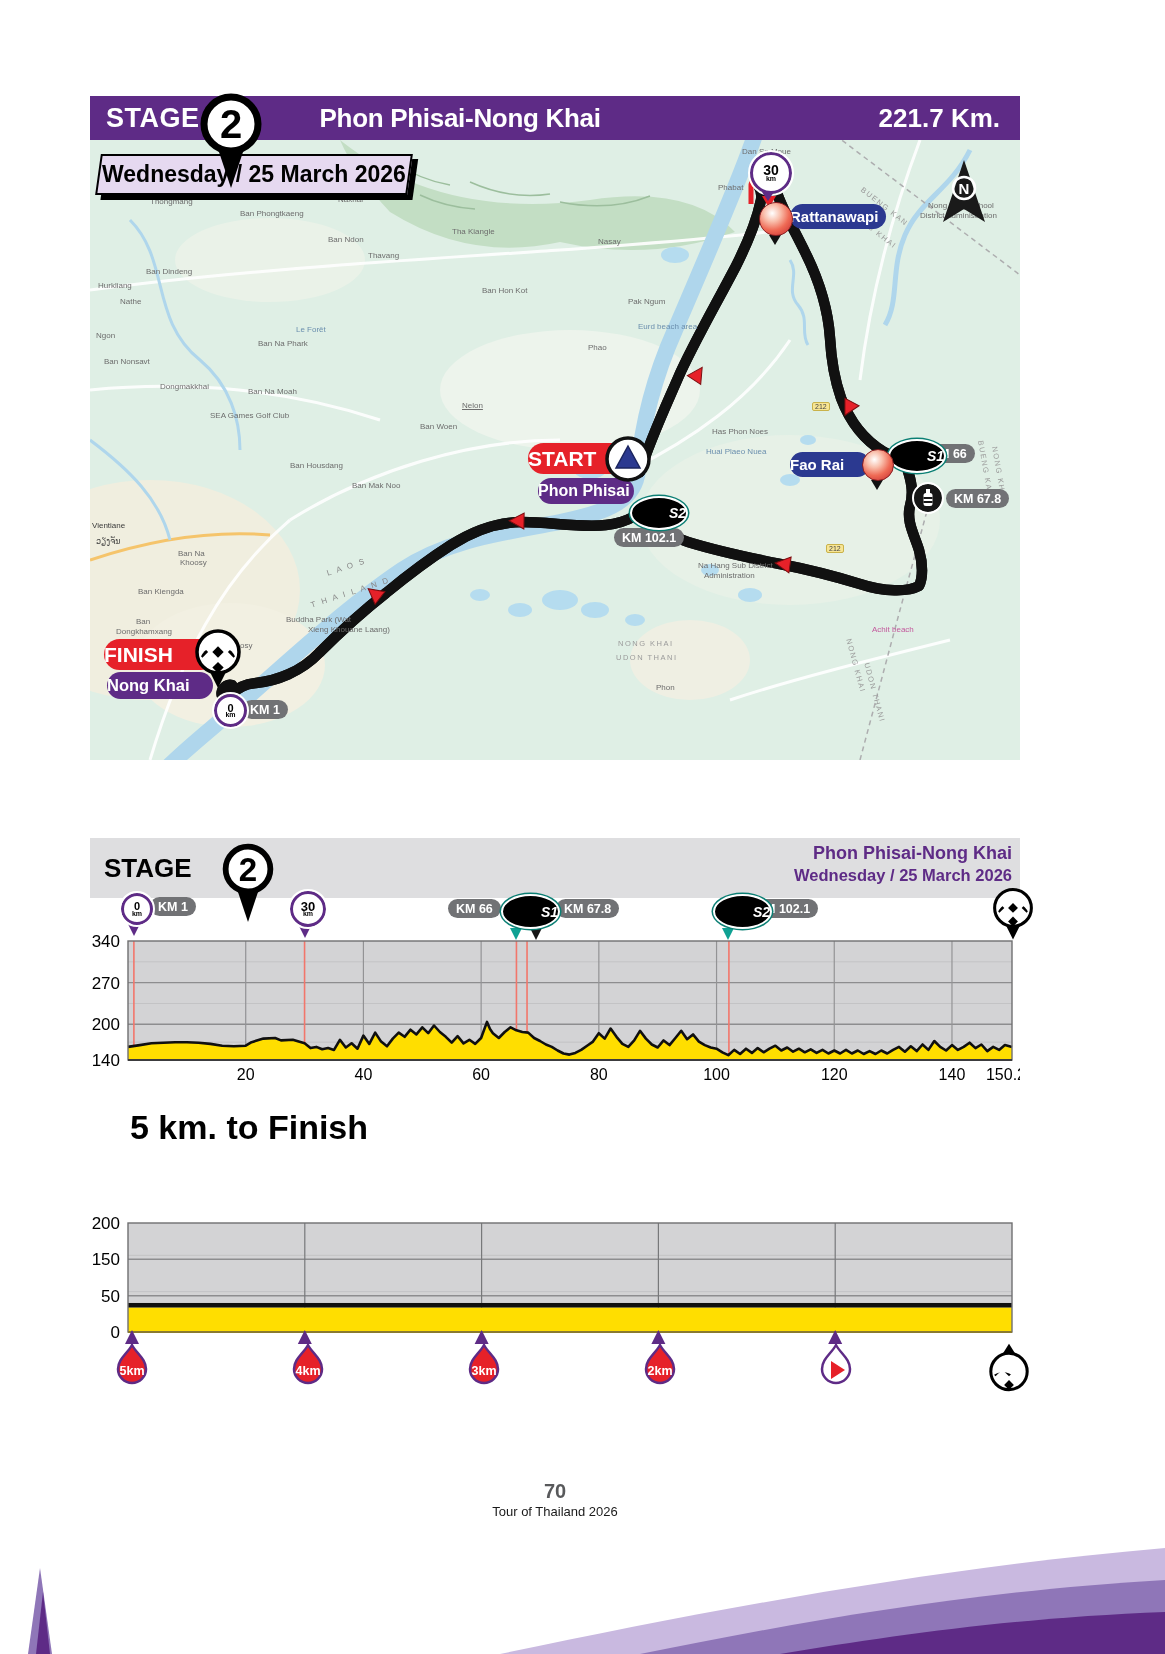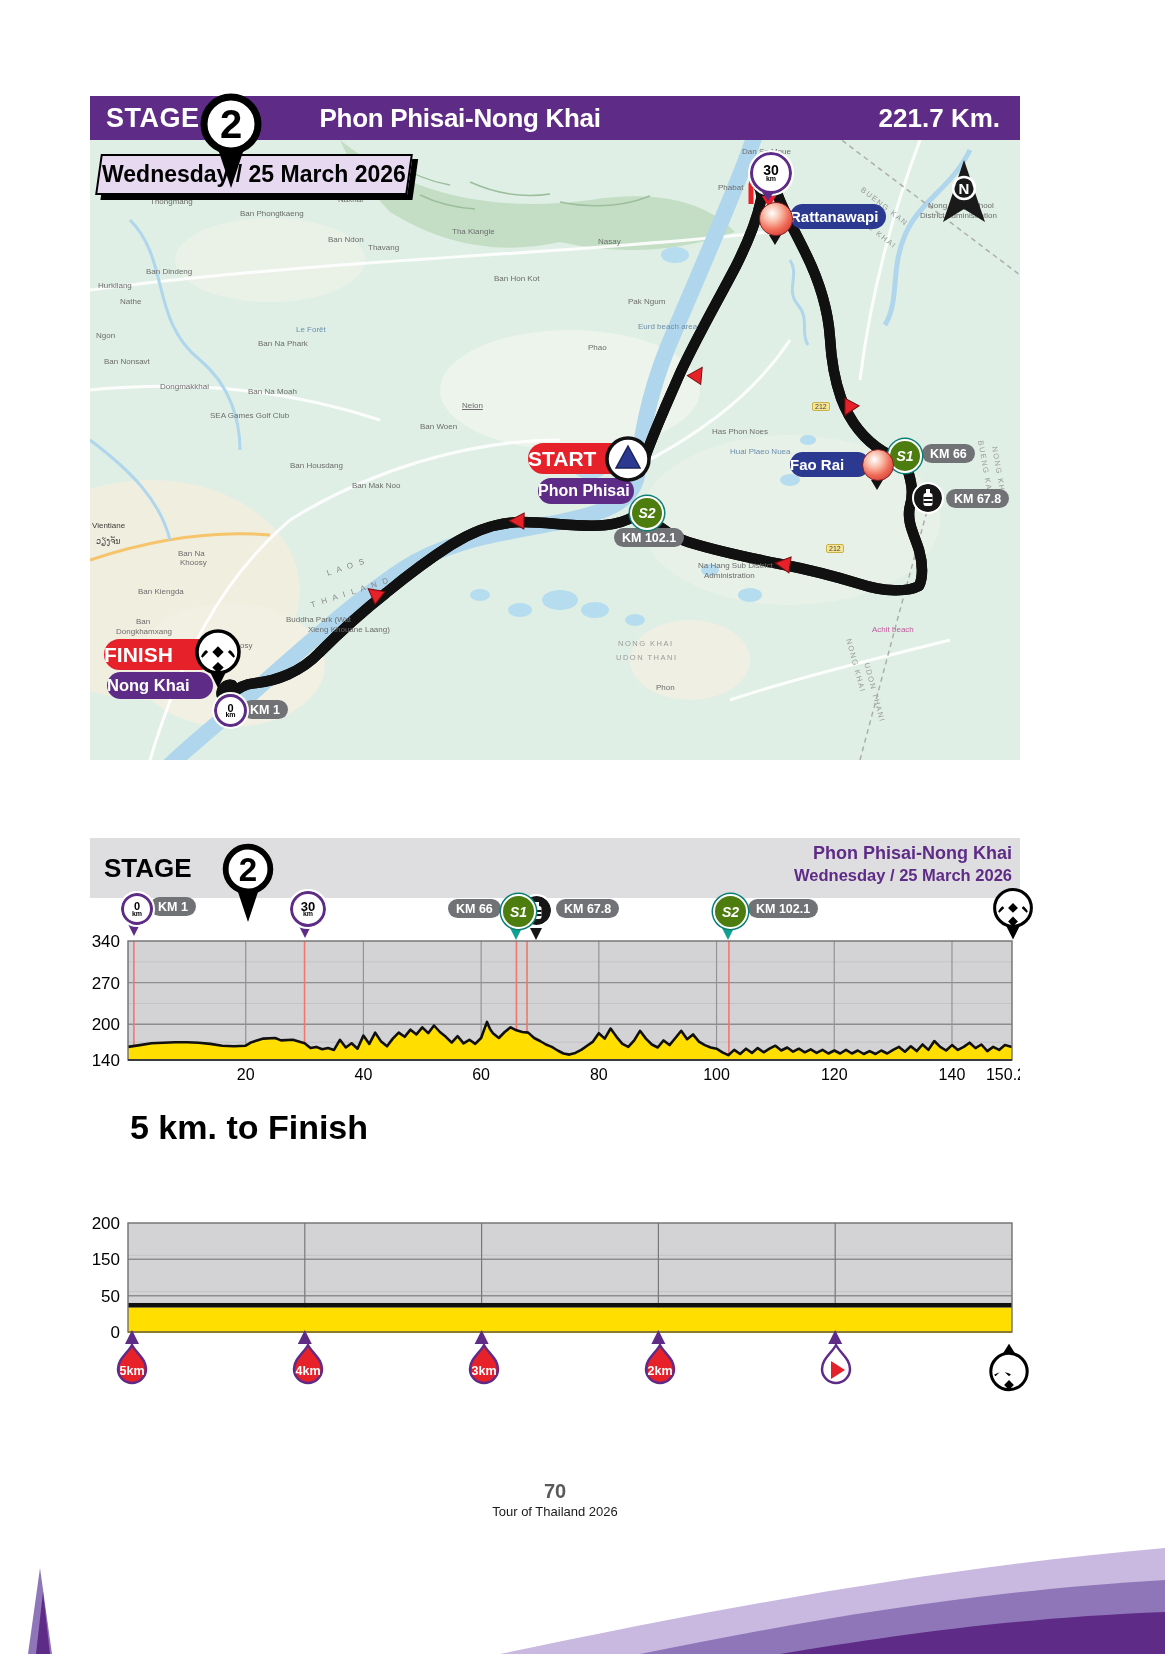--- a/index.html
+++ b/index.html
@@ -27,23 +27,23 @@
   .ml.p{color:#c3589c;}
   .ml.border{color:#8a8a8a;letter-spacing:2px;font-size:8px;}
   .ml.road{background:#F7E594;border:1px solid #c9b24a;border-radius:2px;padding:0 2px;font-size:7px;color:#444;}
   
   .pill{position:absolute;display:flex;align-items:center;justify-content:flex-start;font-weight:bold;
         color:#fff;white-space:nowrap;}
   .pill.red{background:#E62129;border-radius:17px;}
   .pill.purple{background:#5E2B86;border-radius:14px;}
   .pill.blue{background:#2B3990;border-radius:13px;}
   .pill.gray{background:#717275;border-radius:10px;font-size:12.5px;height:19px;padding:0 8px;}
-  .scircle{position:absolute;background:#4d7c0f;color:#fff;border-radius:50%;font-style:italic;
-           font-weight:bold;display:flex;align-items:center;justify-content:center;
-           border:2px solid #fff;box-shadow:0 0 0 1.5px #0b7f74;}
+  .scircle{position:absolute;background:#000000;color:#fff;border-radius:50%;font-style:italic;
+           font-weight:bold;display:flex;align-items:center;justify-content:flex-end;
+           border:2px solid #fff;box-shadow:0 0 0 1.5px #0b7f74;padding-left:24px;}
   .kmcircle{position:absolute;background:#fff;border:3px solid #5E2B86;border-radius:50%;
             display:flex;flex-direction:column;align-items:center;justify-content:center;
             font-weight:bold;color:#000;line-height:.75;outline:2px solid #fff;}
   .kmcircle .u{font-size:7px;}
   .sphere{position:absolute;border-radius:50%;border:1px solid #8a1e22;
           background:radial-gradient(circle at 38% 32%,#ffffff 0%,#f9c0ad 28%,#ef6a55 58%,#c1272d 100%);}
   .tail{position:absolute;width:0;height:0;border-left:6px solid transparent;border-right:6px solid transparent;}
   .feedc{position:absolute;background:#161616;border-radius:50%;display:flex;align-items:center;justify-content:center;outline:2px solid #fff;}
   
   .profbar{left:90px;top:838px;width:930px;height:60px;background:#DEDEE0;display:flex;align-items:center;}
@@ -140,42 +140,42 @@
       <polygon points="672,56 686,56 679,68" fill="#E62129"></polygon>
     </svg>
 
     <div id="map-labels" class="abs" style="left:0;top:0;width:930px;height:620px">
         <span class="ml " style="left: 652px; top: 8px;">Dan Sa Moue</span>
         <span class="ml " style="left: 628px; top: 44px;">Phabat</span>
         <span class="ml " style="left: 60px; top: 58px;">Thongmang</span>
         <span class="ml " style="left: 150px; top: 70px;">Ban Phongtkaeng</span>
         <span class="ml " style="left: 248px; top: 56px;">Naxhai</span>
         <span class="ml " style="left: 238px; top: 96px;">Ban Ndon</span>
-        <span class="ml " style="left: 278px; top: 104px;">Thavang</span>
+        <span class="ml " style="left: 278px; top: 112px;">Thavang</span>
         <span class="ml " style="left: 362px; top: 88px;">Tha Kiangle</span>
-        <span class="ml " style="left: 392px; top: 135px; margin-left: 12px;">Ban Hon Kot</span>
+        <span class="ml " style="left: 392px; top: 147px;">Ban Hon Kot</span>
         <span class="ml " style="left: 508px; top: 98px;">Nasay</span>
         <span class="ml " style="left: 538px; top: 158px;">Pak Ngum</span>
         <span class="ml " style="left: 8px; top: 142px;">Hurkliang</span>
         <span class="ml " style="left: 30px; top: 158px;">Nathe</span>
         <span class="ml " style="left: 6px; top: 192px;">Ngon</span>
         <span class="ml " style="left: 14px; top: 218px;">Ban Nonsavt</span>
         <span class="ml " style="left: 56px; top: 128px;">Ban Dindeng</span>
         <span class="ml " style="left: 70px; top: 243px;">Dongmakkhai</span>
         <span class="ml " style="left: 158px; top: 248px;">Ban Na Moah</span>
         <span class="ml b" style="left: 206px; top: 186px;">Le Forêt</span>
         <span class="ml " style="left: 168px; top: 200px;">Ban Na Phark</span>
         <span class="ml r" style="left: 120px; top: 272px;">SEA Games Golf Club</span>
         <span class="ml " style="left: 498px; top: 204px;">Phao</span>
         <span class="ml " style="left: 372px; top: 262px; text-decoration: underline;">Nelon</span>
         <span class="ml " style="left: 330px; top: 283px;">Ban Woen</span>
         <span class="ml " style="left: 200px; top: 322px;">Ban Housdang</span>
         <span class="ml " style="left: 262px; top: 342px;">Ban Mak Noo</span>
         <span class="ml b" style="left: 548px; top: 183px;">Eurd beach area</span>
-        <span class="ml b" style="left: 640px; top: 308px;">Huai Plaeo Nuea</span>
+        <span class="ml b" style="left: 616px; top: 308px;">Huai Plaeo Nuea</span>
         <span class="ml " style="left: 622px; top: 288px;">Has Phon Noes</span>
         <span class="ml " style="left: 608px; top: 422px;">Na Hang Sub District</span>
         <span class="ml " style="left: 614px; top: 432px;">Administration</span>
         <span class="ml cap" style="left: 528px; top: 500px;">NONG KHAI</span>
         <span class="ml cap" style="left: 526px; top: 514px;">UDON THANI</span>
         <span class="ml cap" style="left: 762px; top: 498px; transform: rotate(75deg);">NONG KHAI</span>
         <span class="ml cap" style="left: 780px; top: 522px; transform: rotate(75deg);">UDON THANI</span>
         <span class="ml cap" style="left: 774px; top: 46px; transform: rotate(38deg);">BUENG KAN</span>
         <span class="ml cap" style="left: 764px; top: 70px; transform: rotate(38deg);">NONG KHAI</span>
         <span class="ml cap" style="left: 894px; top: 300px; transform: rotate(80deg);">BUENG KAN</span>

